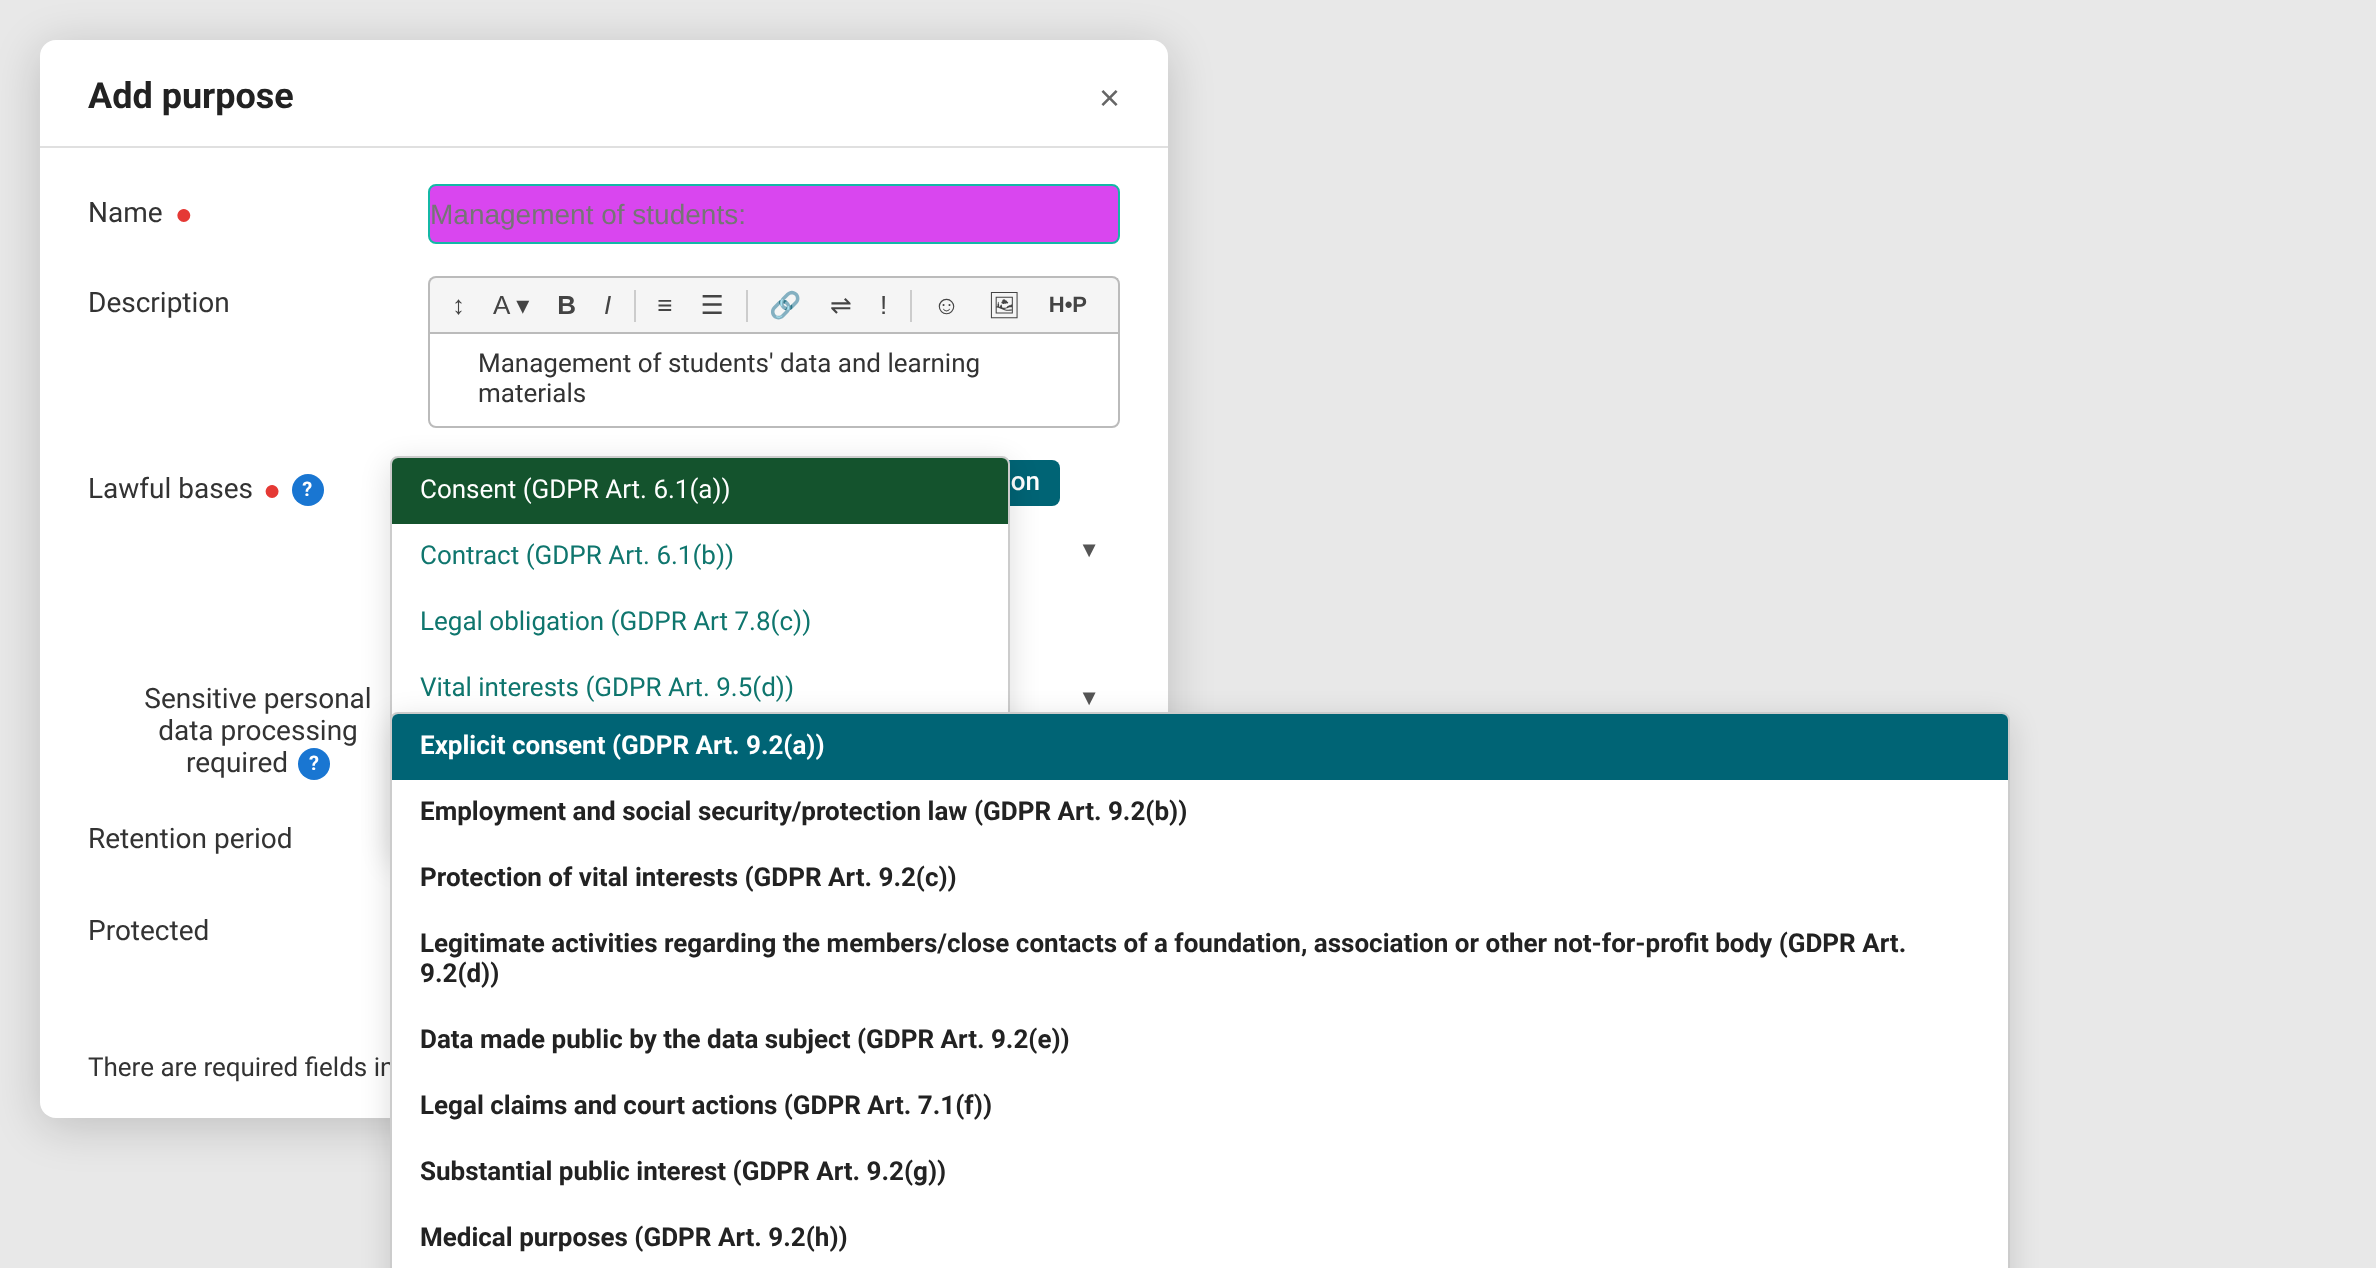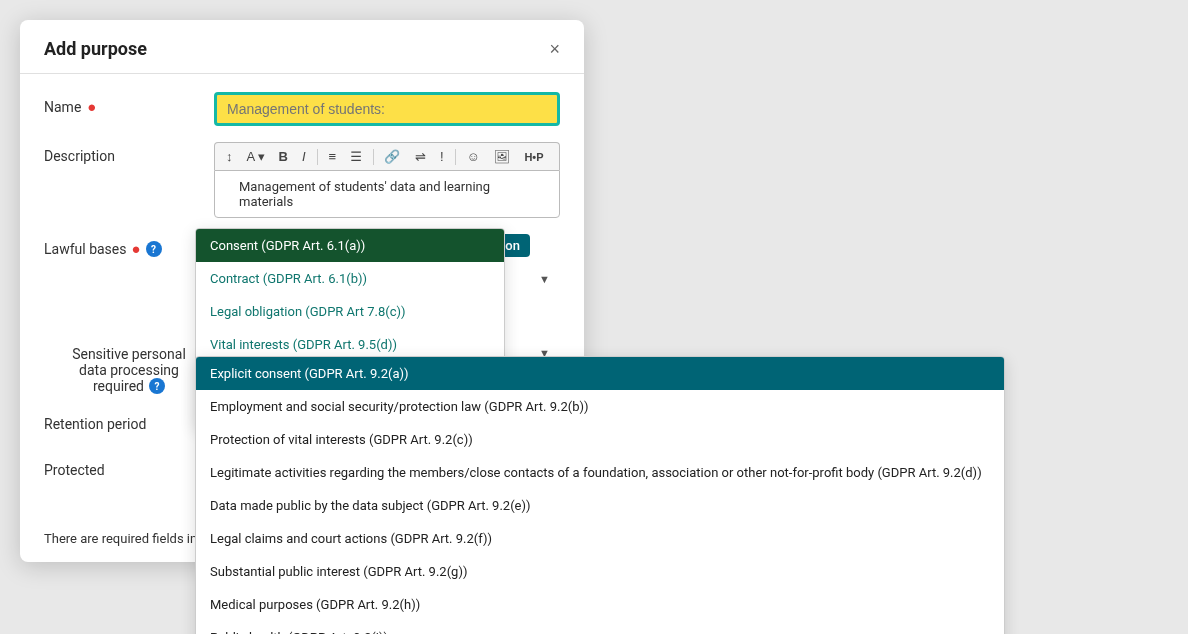--- a/index.html
+++ b/index.html
@@ -82,26 +82,26 @@
       color: #fff;
       font-size: 10px;
       font-weight: bold;
       cursor: pointer;
     }
     .form-control {
       flex: 1;
     }
     .text-input {
       width: 100%;
-      padding: 6px 10px;
-      border: 3px solid #14b8a6;
+      padding: 6px 0;
+      border: 1px solid #14b8a6;
       border-radius: 4px;
       font-size: 14px;
       color: #333;
-      background: #fde047;
+      background: #d946ef;
     }
     .editor-toolbar {
       display: flex;
       align-items: center;
       gap: 4px;
       border: 1px solid #bbb;
       border-bottom: none;
       border-radius: 4px 4px 0 0;
       padding: 4px 6px;
       background: #f5f5f5;
@@ -258,20 +258,21 @@
       border-radius: 4px;
       box-shadow: 0 4px 16px rgba(0,0,0,0.14);
       z-index: 50;
       overflow: hidden;
     }
     .dropdown-item-sensitive {
       padding: 9px 14px;
       font-size: 13px;
       cursor: pointer;
       color: #222;
+      font-weight: bold;
     }
     .dropdown-item-sensitive.active {
       background: #006475;
       color: #fff;
     }
     .label-icon-row {
       display: flex;
       align-items: center;
       gap: 5px;
     }
@@ -413,20 +414,20 @@
     <div class="dropdown-item">Public task (GDPR Art. 6.1(e))</div>
     <div class="dropdown-item">Legitimate interests (GDPR Art. 6.1(f))</div>
   </div>
 
   <div class="dropdown-popup-sensitive">
     <div class="dropdown-item-sensitive active">Explicit consent (GDPR Art. 9.2(a))</div>
     <div class="dropdown-item-sensitive">Employment and social security/protection law (GDPR Art. 9.2(b))</div>
     <div class="dropdown-item-sensitive">Protection of vital interests (GDPR Art. 9.2(c))</div>
     <div class="dropdown-item-sensitive">Legitimate activities regarding the members/close contacts of a foundation, association or other not-for-profit body (GDPR Art. 9.2(d))</div>
     <div class="dropdown-item-sensitive">Data made public by the data subject (GDPR Art. 9.2(e))</div>
-    <div class="dropdown-item-sensitive">Legal claims and court actions (GDPR Art. 9.2(f))</div>
+    <div class="dropdown-item-sensitive">Legal claims and court actions (GDPR Art. 7.1(f))</div>
     <div class="dropdown-item-sensitive">Substantial public interest (GDPR Art. 9.2(g))</div>
     <div class="dropdown-item-sensitive">Medical purposes (GDPR Art. 9.2(h))</div>
     <div class="dropdown-item-sensitive">Public health (GDPR Art. 9.2(i))</div>
 
   </div>
 
 </div>
 
 </body></html>

